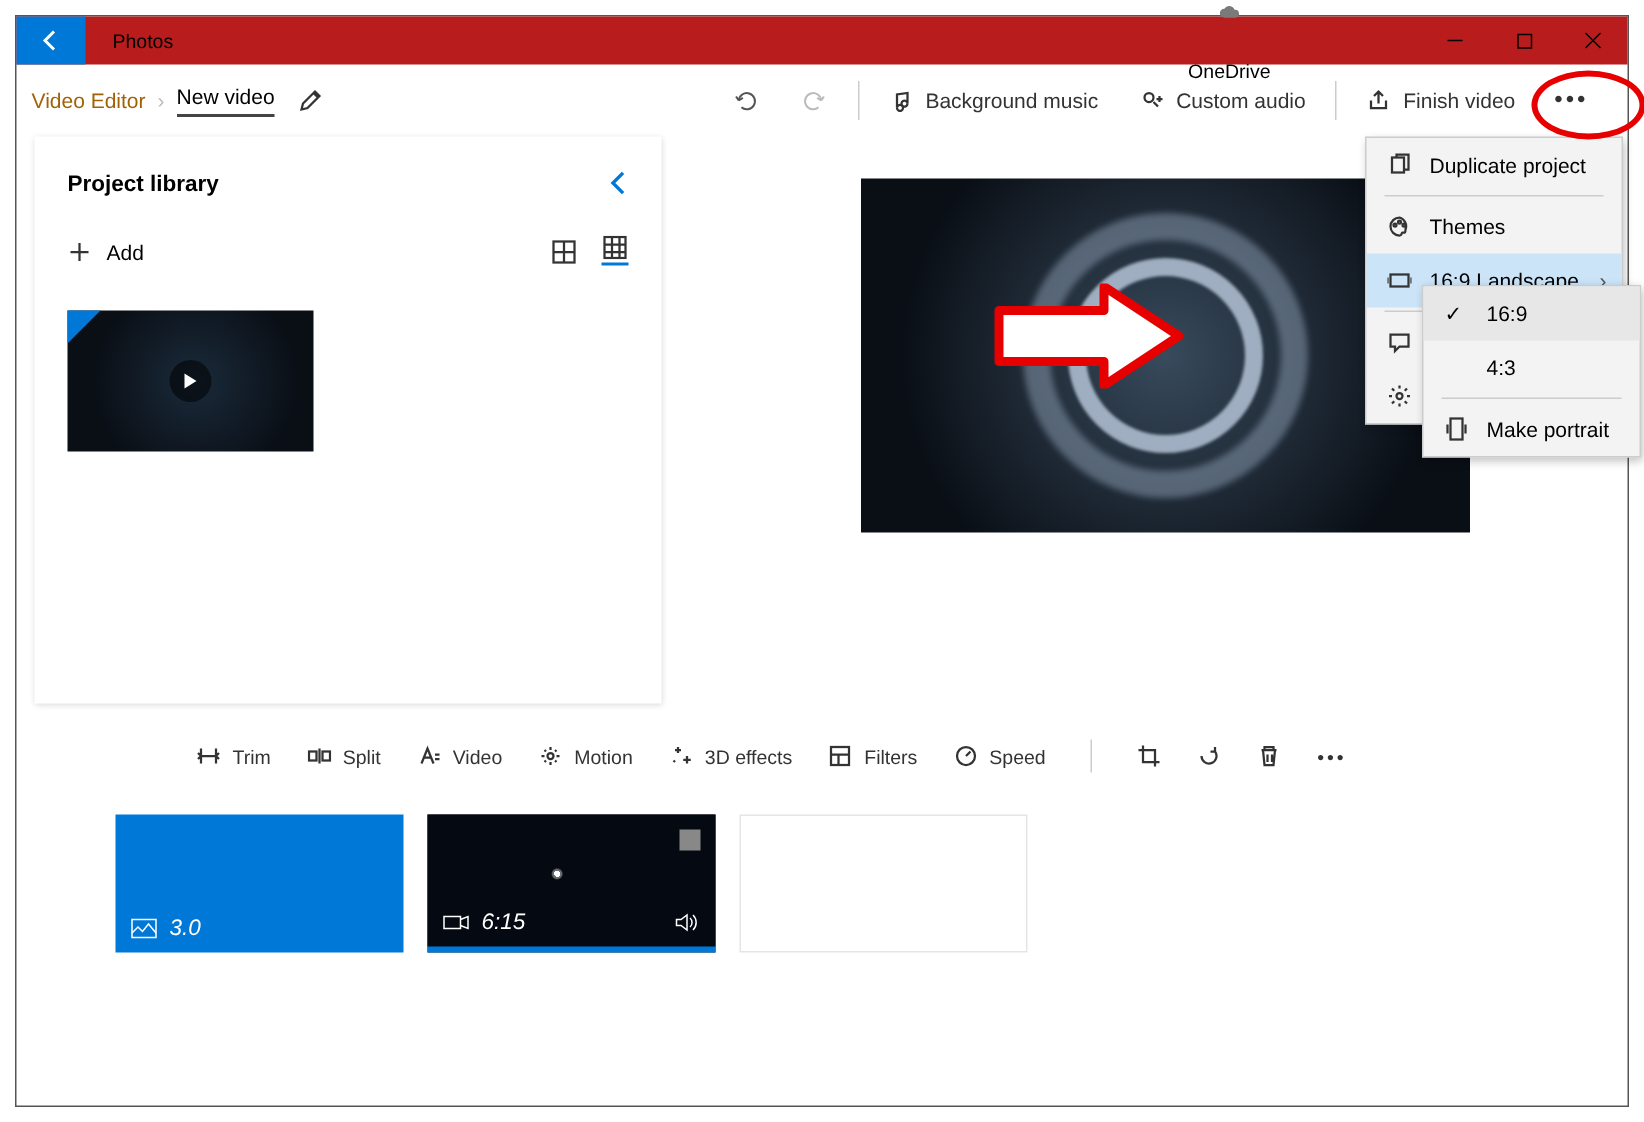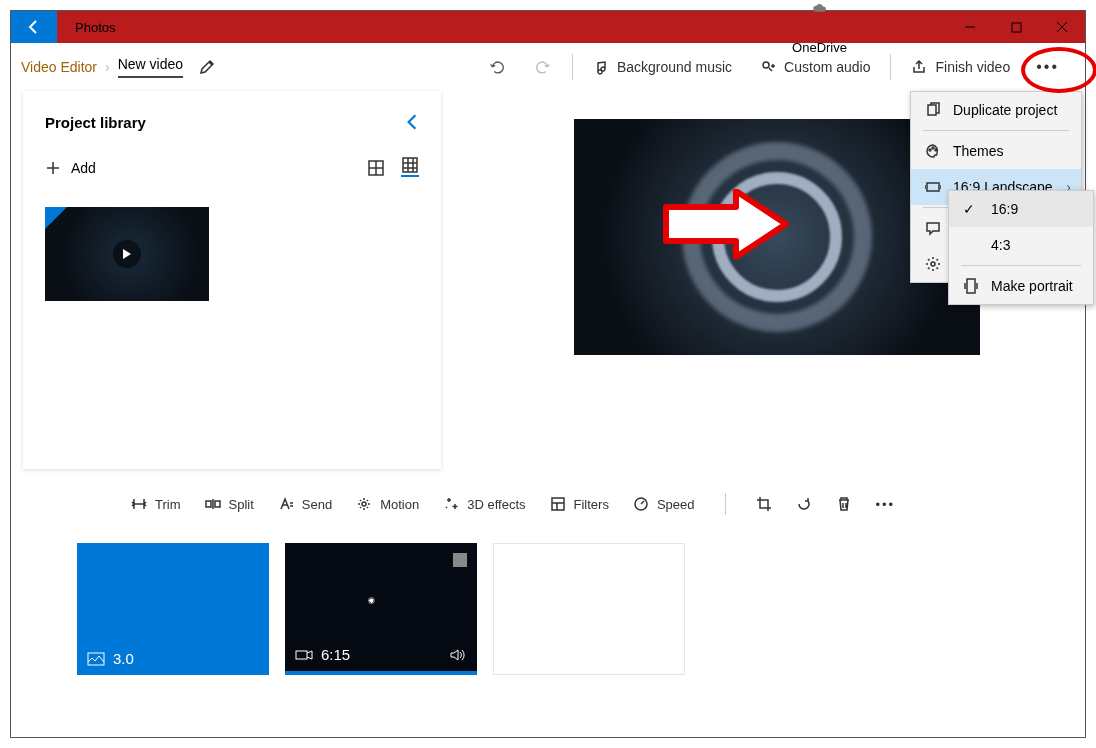--- a/index.html
+++ b/index.html
@@ -46,21 +46,21 @@
   .transport { display: flex; align-items: center; gap: 22px; margin-top: 34px; font-size: 14px; }
   .t-btn svg { width: 16px; height: 16px; }
   .slider { position: relative; width: 120px; height: 4px; background: #888; }
   .slider .knob { position: absolute; left: -2px; top: -8px; width: 20px; height: 20px; border-radius: 50%; border: 3px solid #0078d7; background: #fff; }
   
   .edit-bar { display: flex; align-items: center; gap: 24px; padding: 24px 0 12px 120px; font-size: 13px; color: #333; }
   .eb { display: flex; align-items: center; gap: 8px; }
   .edit-div { width: 1px; height: 22px; background: #ccc; margin: 0 6px; }
   
   .storyboard { display: flex; gap: 16px; padding: 16px 0 0 66px; }
-  .clip { width: 192px; height: 132px; position: relative; color: #fff; }
+  .clip { width: 192px; height: 92px; position: relative; color: #fff; font-style: italic; }
   .clip1 { background: #0078d7; }
   .clip2 { background: radial-gradient(circle at 45% 45%, #fff 0 2px, rgba(255,255,255,.4) 2px 3px, #050a12 4px), #050a12; border-bottom: 4px solid #0078d7; }
   .clip3 { background: #fff; border: 1px solid #e5e5e5; }
   .clip .bl { position: absolute; left: 10px; bottom: 8px; display: flex; align-items: center; gap: 8px; font-size: 15px; }
   .clip .br { position: absolute; right: 10px; bottom: 8px; }
   .clip .tr { position: absolute; right: 10px; top: 10px; width: 14px; height: 14px; background: #888; }
   
   .menu { position: absolute; top: 80px; right: 3px; width: 172px; background: #f3f3f3; border: 1px solid #ccc; box-shadow: 1px 2px 6px rgba(0,0,0,.25); font-size: 14px; z-index: 10; }
   .mi { display: flex; align-items: center; gap: 12px; padding: 10px 14px; position: relative; }
   .mi.sel { background: #cbe4f7; }
@@ -223,21 +223,21 @@
           <rect x="1" y="5" width="5" height="6"></rect>
           <rect x="10" y="5" width="5" height="6"></rect>
           <path d="M8 3v10"></path>
         </svg>
         <span>Split</span>
       </div>
     <div class="eb">
         <svg class="ic" viewBox="0 0 16 16">
           <path d="M3 13L7 3l4 10M4.5 9h5M12 7h3m-3 3h3"></path>
         </svg>
-        <span>Send</span>
+        <span>Video</span>
       </div>
     <div class="eb">
         <svg class="ic" viewBox="0 0 16 16">
           <circle cx="8" cy="8" r="2"></circle>
           <path d="M8 2v2M8 12v2M2 8h2M12 8h2M4 4l1 1M11 11l1 1M12 4l-1 1M4 12l1-1"></path>
         </svg>
         <span>Motion</span>
       </div>
     <div class="eb">
         <svg class="ic" viewBox="0 0 16 16">

